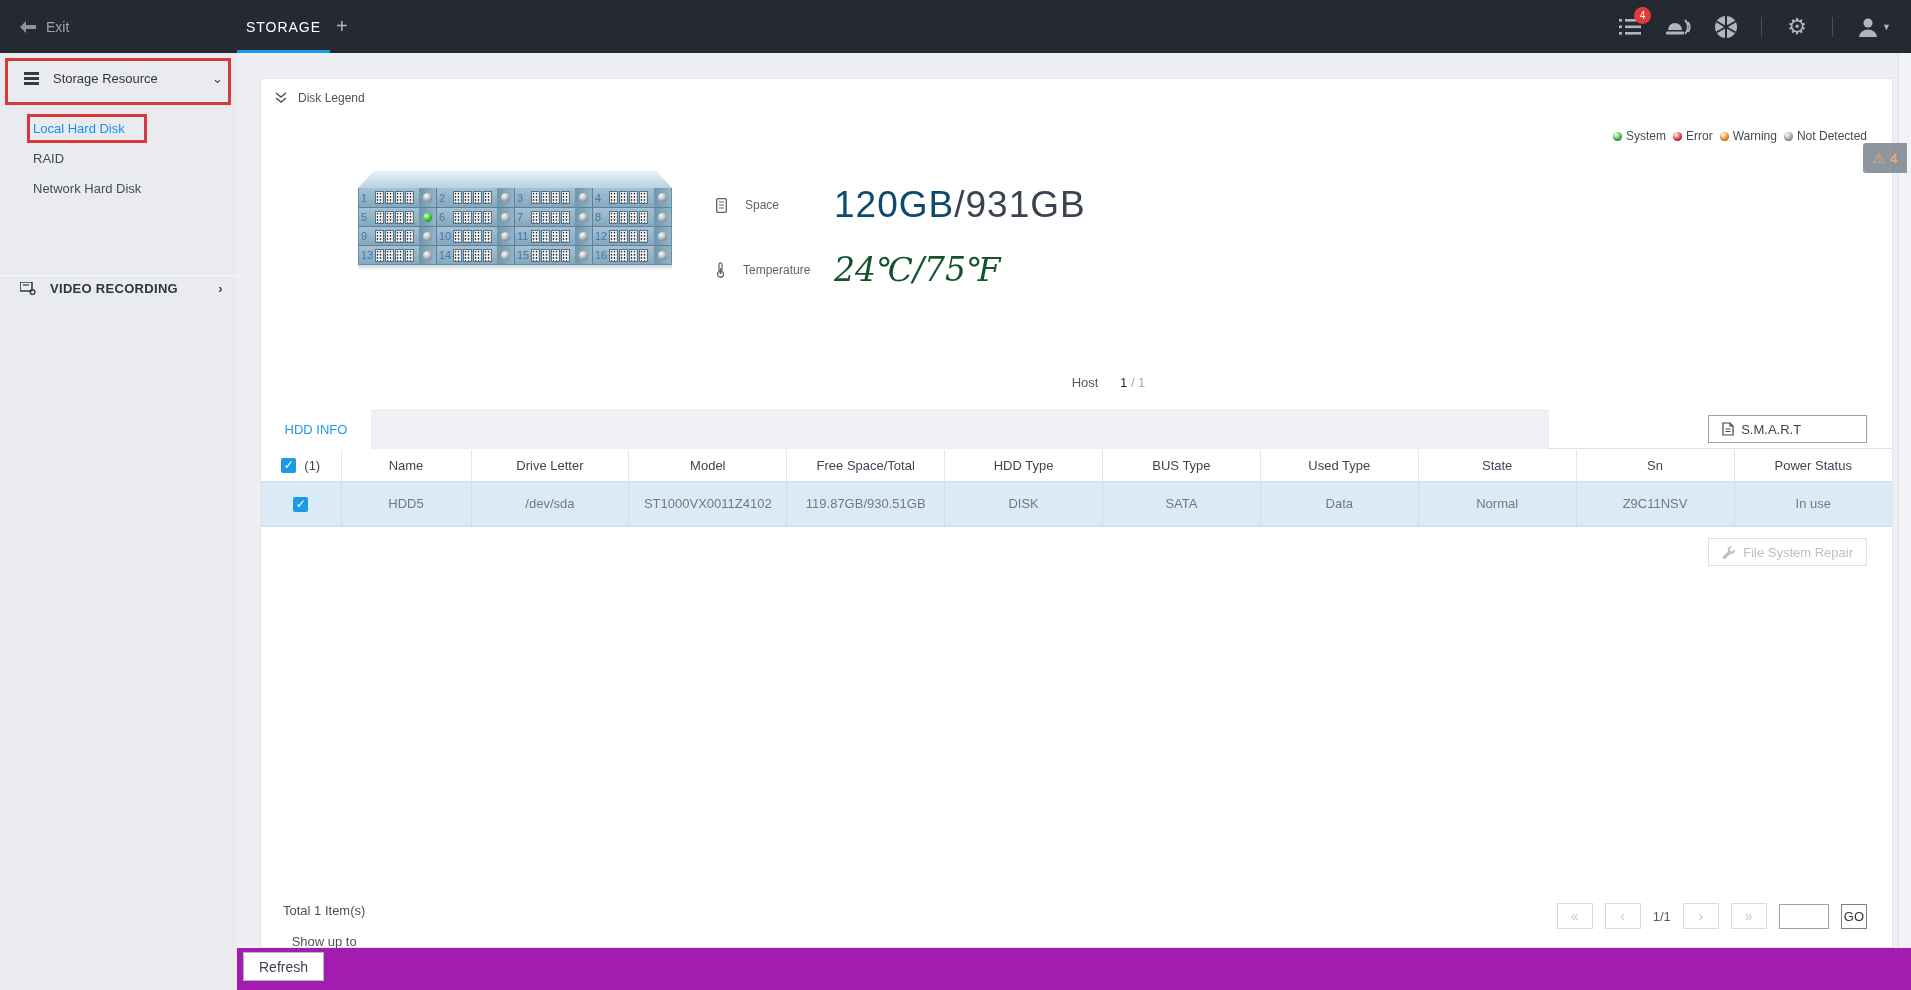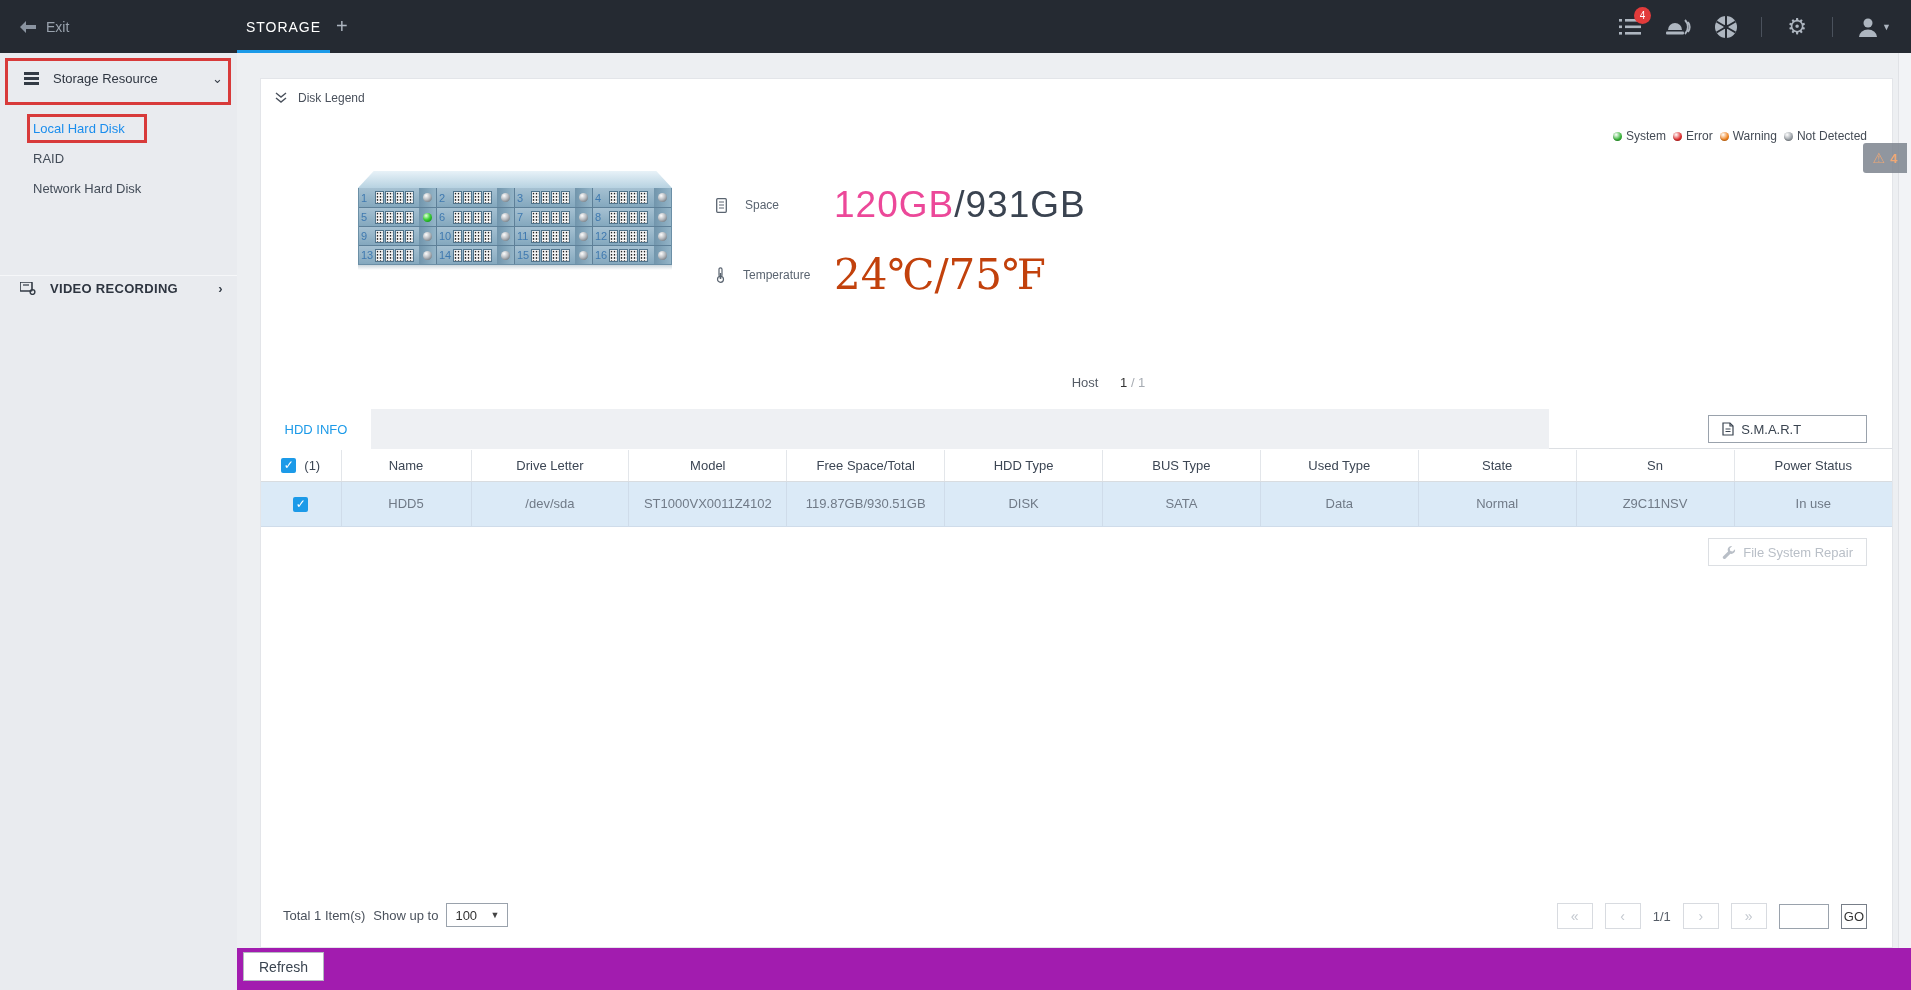--- a/index.html
+++ b/index.html
@@ -53,23 +53,23 @@
   .slot-led { margin-left:auto; width:17px; align-self:stretch; background:linear-gradient(90deg,#7195ac,#94b5c8); display:flex; align-items:center; justify-content:center; }
   .led { width:9px; height:9px; border-radius:50%; background:radial-gradient(circle at 35% 30%, #fdfdfd, #b9bdc2 45%, #70777e 85%); }
   .led.on { background:radial-gradient(circle at 35% 30%, #e2ffdc, #41d23b 45%, #0d9212 85%); }
   .device-shadow { height:5px; background:linear-gradient(#ccd6dc, rgba(204,214,220,0)); }
 
   
   .stats { position:absolute; left:455px; top:105px; }
   .stat-row { display:flex; align-items:center; }
   .stat-label { display:flex; align-items:center; gap:18px; width:118px; color:#5a6470; font-size:12px; }
   .space-value { font-size:37px; color:#3a4350; letter-spacing:1px; }
-  .space-used { color:#ec4899; }
+  .space-used { color:#0c4a6e; }
   .temp-row { margin-top:24px; }
-  .temp-value { font-family:"DejaVu Serif", serif; font-size:42px; color:#c2410c; }
+  .temp-value { font-family:"DejaVu Serif", serif; font-size:33px; color:#14532d;font-style:italic; }
 
   .host-row { position:absolute; left:0; width:100%; top:296px; text-align:center; font-size:13px; color:#555c66;margin-left:32px; }
   .host-cur { color:#333; margin-left:18px; }
   .host-total { color:#a6abb2; }
 
   
   .tabstrip { position:absolute; left:0; top:330px; width:100%; height:40px; background:#fff; border-bottom:1px solid #dcdfe3; }
   .tabstrip .grayzone { position:absolute; left:110px; top:0; height:40px; width:1178px; background:#eef0f3; }
   .hdd-tab { position:absolute; left:0; top:0; width:110px; height:40px; background:#fff; display:flex; align-items:center; justify-content:center; color:#1c9ae8; font-size:13px; cursor:pointer; }
   .strip-btns { position:absolute; right:25px; top:6px; display:flex; gap:11px;flex-direction:column; }
@@ -81,21 +81,21 @@
   .hdd-table { position:absolute; left:0; top:371px; width:100%; border-collapse:collapse; table-layout:fixed; }
   .hdd-table th { height:31px; font-weight:normal; color:#3c4654; font-size:13px; border-right:1px solid #e3e6ea; border-bottom:1px solid #d8dce0; text-align:center; background:#fff; }
   .hdd-table th:last-child { border-right:none; }
   .hdd-table td { height:45px; color:#707a87; font-size:13px; text-align:center; background:#dbeaf7; border-right:1px solid #cfdcea; border-bottom:1px solid #cfdcea; }
   .hdd-table td:last-child { border-right:none; }
   .cb { display:inline-block; width:15px; height:15px; background:#1c9ae8; border-radius:2px; color:#fff; font-size:12px; line-height:15px; text-align:center; vertical-align:middle; cursor:pointer; }
   .sel-head { display:inline-flex; align-items:center; gap:8px; }
 
   
   .pager { position:absolute; left:0; bottom:18px; width:100%; height:26px; }
-  .pager-left { position:absolute; left:22px; top:0; display:flex; align-items:center; gap:8px; color:#4a515c; }
+  .pager-left { position:absolute; left:22px; top:0; display:flex; align-items:center; gap:16px; color:#4a515c;flex-direction:column; }
   .pagesize { display:flex; align-items:center; justify-content:space-between; width:62px; height:24px; border:1px solid #9aa2ac; background:#fff; padding:0 8px; cursor:pointer; color:#333; }
   .pagesize .caret { font-size:9px; color:#444; }
   .pager-right { position:absolute; right:25px; top:0; display:flex; align-items:center; gap:12px; }
   .navbtn { width:36px; height:26px; border:1px solid #d8dbe0; background:#fff; color:#c3c8cf; font-size:14px; display:flex; align-items:center; justify-content:center; cursor:default; }
   .pageind { color:#555c66; }
   .jump-input { width:50px; height:25px; border:1px solid #9aa2ac; background:#fff; font-size:13px; padding:0 4px; font-family:"Liberation Sans", sans-serif; }
   .go-btn { height:25px; padding:0 2px; border:1px solid #777e88; background:#fff; color:#333; font-size:13px; cursor:pointer; }
 
   
   .footerbar { position:absolute; left:237px; top:948px; width:1674px; height:42px; background:#a21caf; z-index:5; }

